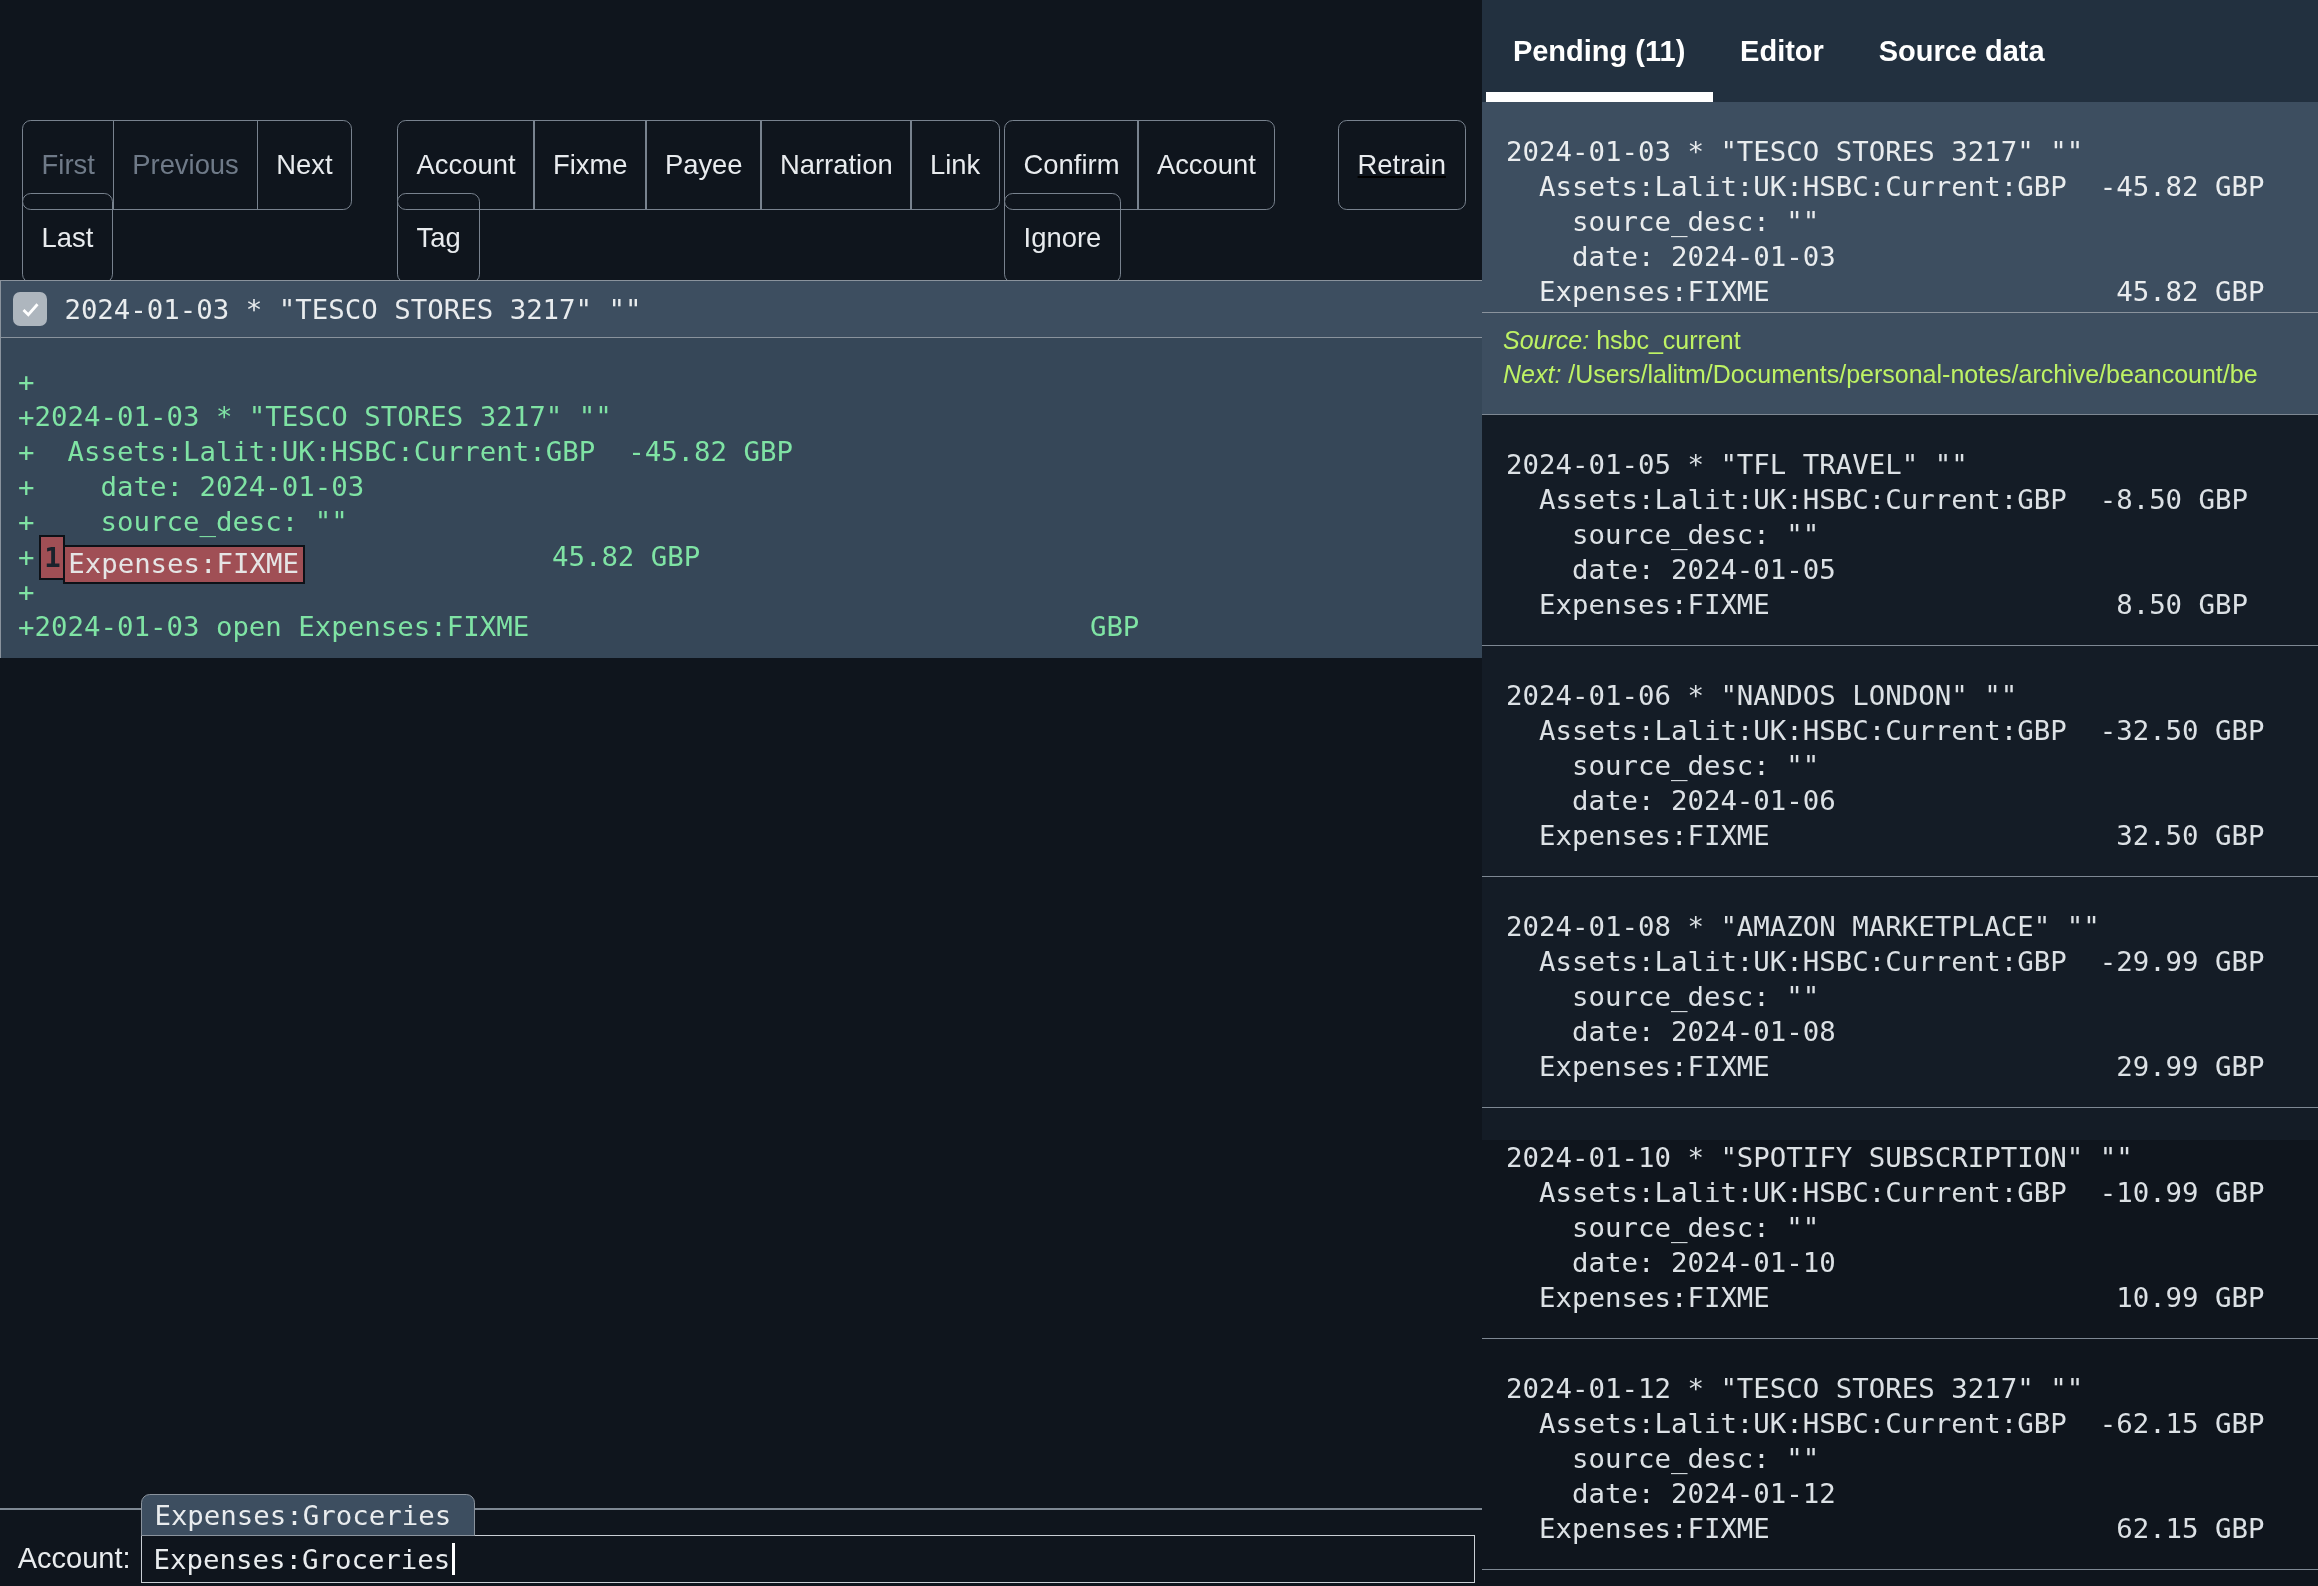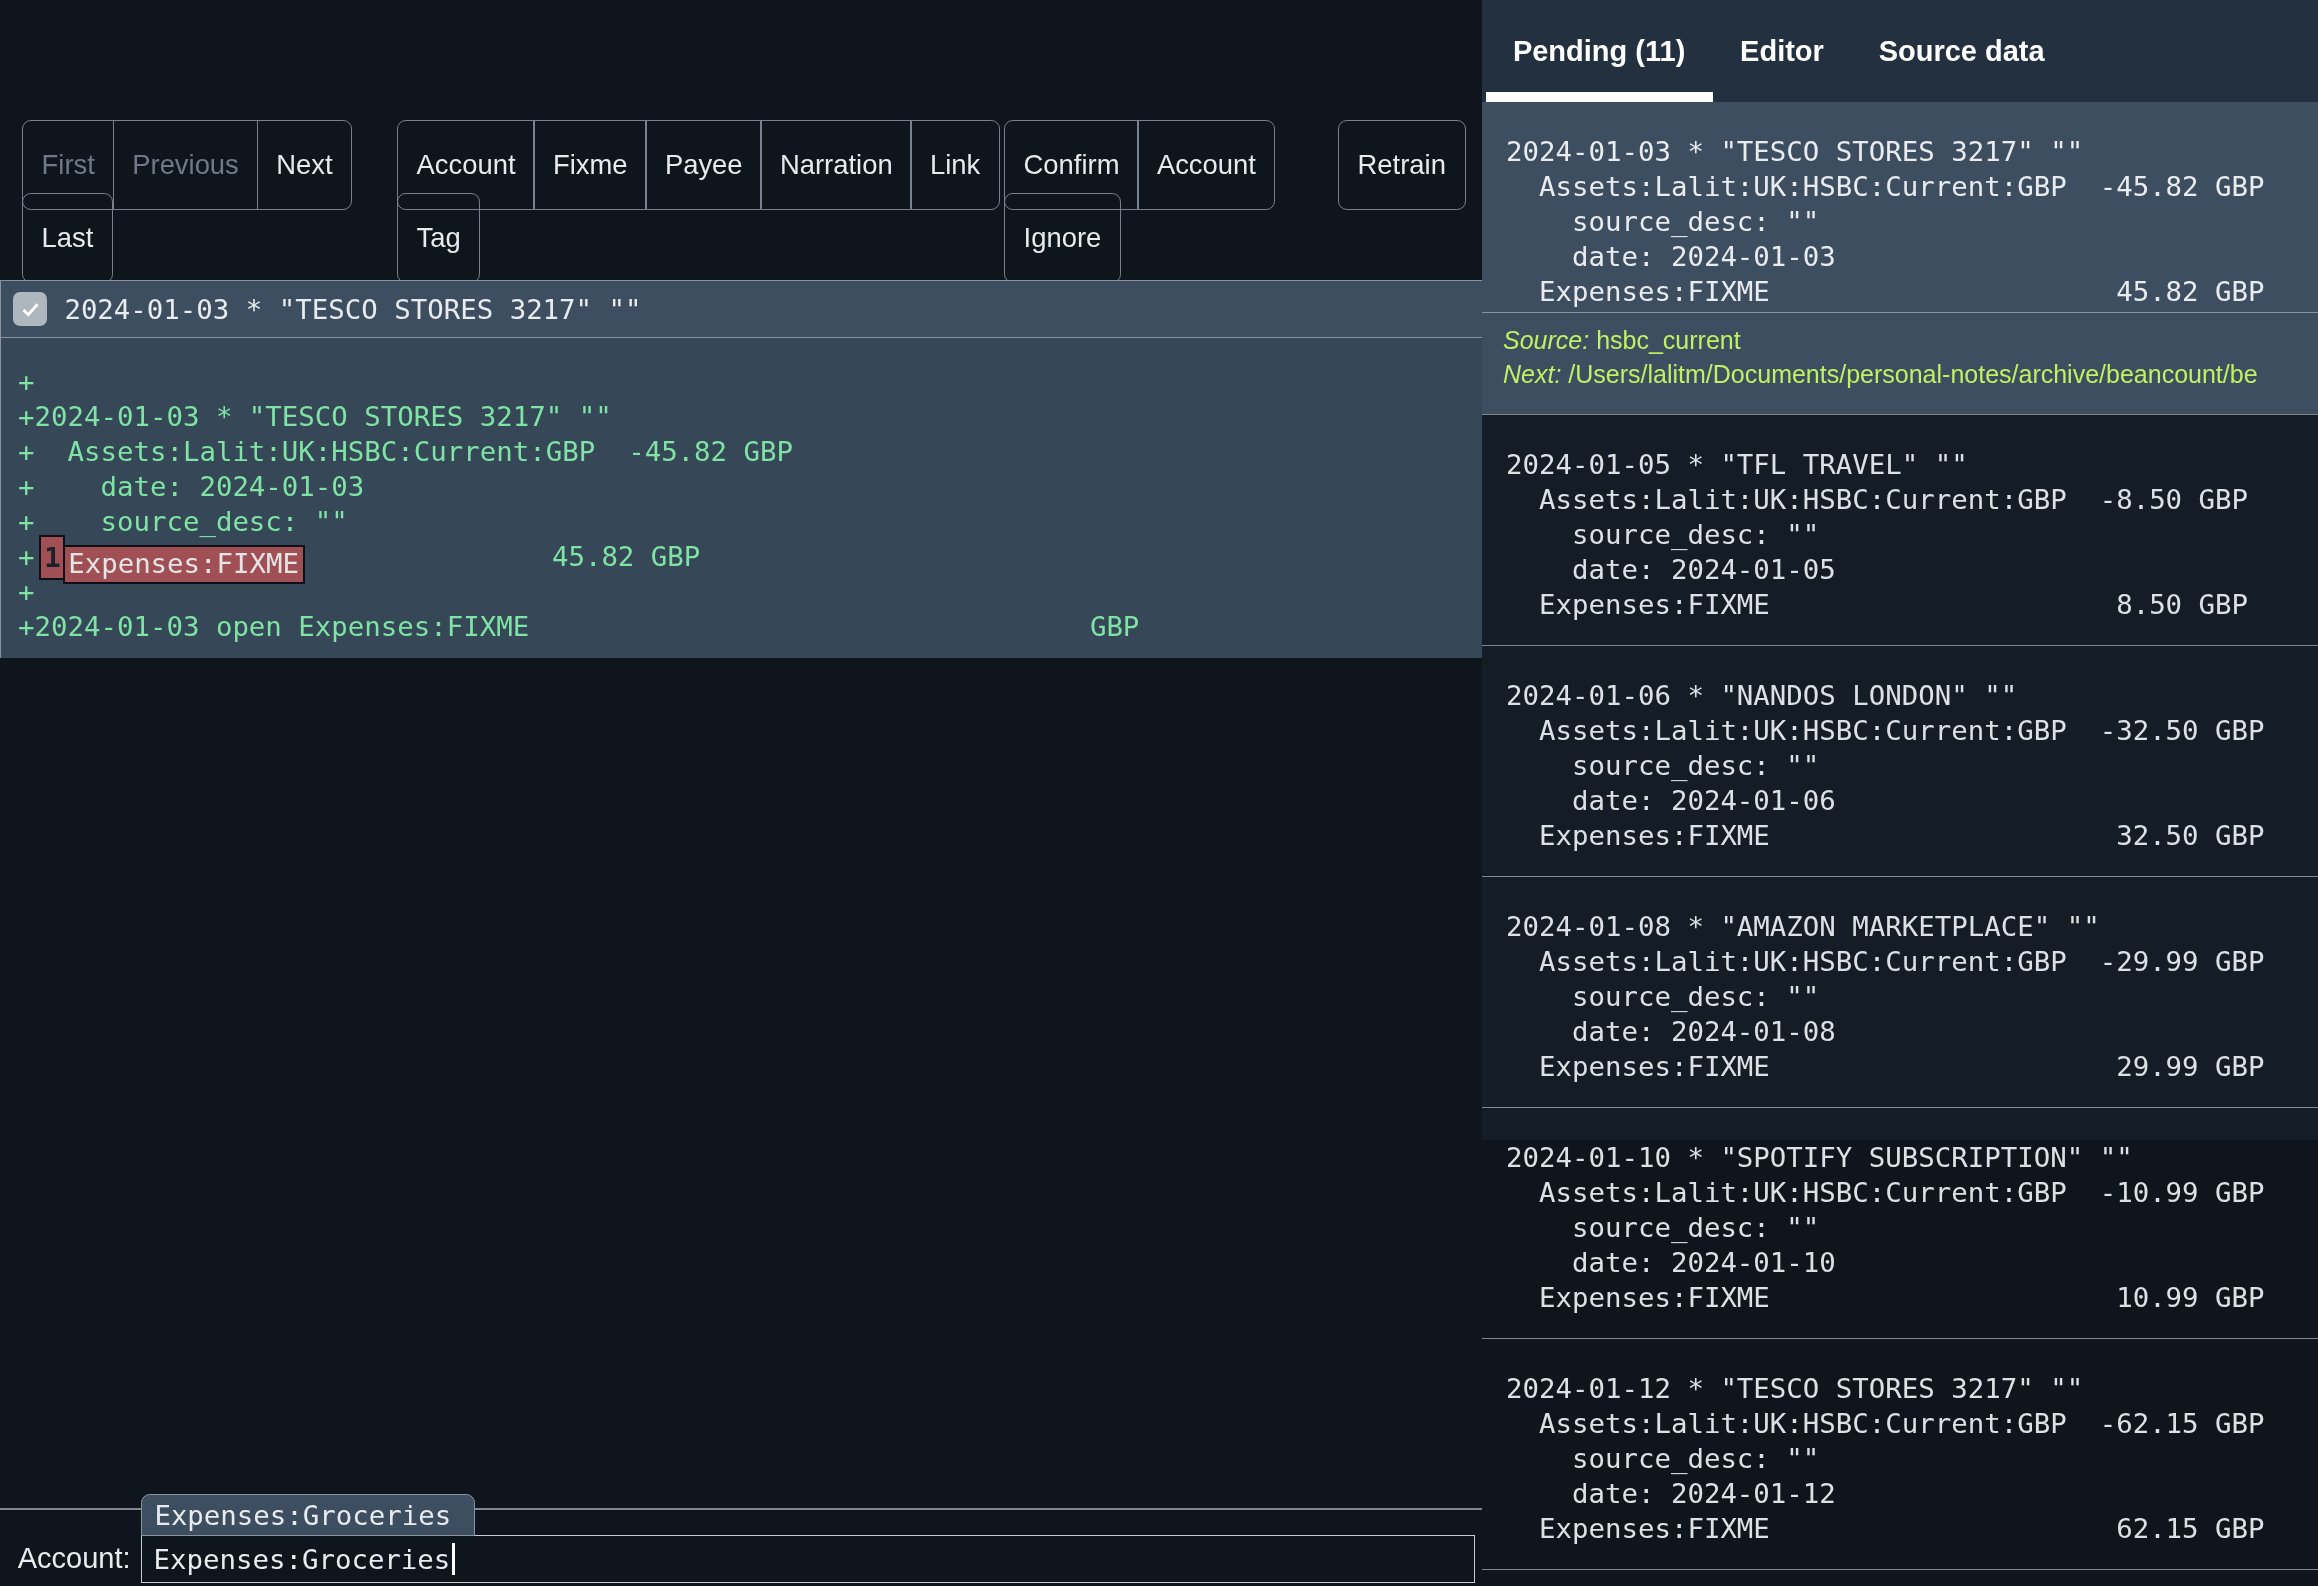--- a/index.html
+++ b/index.html
@@ -18,21 +18,21 @@
   .toolbar { position:absolute; top:102px; left:0; width:100%; height:179px; }
   .btn-group { position:absolute; display:flex; }
   button.tbtn { height:90px; padding:0 18.6px; border:1.8px solid #78828E; border-radius:0; background:transparent;
                 color:#E8EBEE; font-size:27.4px; font-family:"Liberation Sans", sans-serif; margin-right:-1.8px; }
   .btn-group button.tbtn:first-child { border-top-left-radius:8.8px; border-bottom-left-radius:8.8px; }
   .btn-group button.tbtn:last-child { border-top-right-radius:8.8px; border-bottom-right-radius:8.8px; margin-right:0; }
   button.tbtn.disabled { color:#6F7A88; }
   #group-nav1 { left:22px; top:17.7px; }
   #group-transform1 { left:397px; top:17.7px; }
   #group-actions1 { left:1004px; top:17.7px; }
-  #group-retrain { left:1338px; top:17.7px; }
+  #group-retrain { left:1338px; top:17.7px;text-decoration:underline; }
   #group-nav2 { left:22px; top:91px;justify-content:flex-end; }
   #group-transform2 { left:397px; top:91px; }
   #group-actions2 { left:1004px; top:91px; }
 
   .cand { position:absolute; top:280px; left:0; width:1482px; }
   .cand-header { height:58px; background:#3D4E60; border-top:1.8px solid #8A939D; border-bottom:1.8px solid #8A939D;
                  border-left:1.8px solid #8A939D; display:flex; align-items:center; }
   .checkbox { width:34px; height:34px; margin-left:12.4px; background:#AEB6BE; border-radius:7px; display:flex; align-items:center; justify-content:center; }
   .cand-title { margin-left:17px; font-size:27.4px; color:#E9ECEE; white-space:pre; }
   .diff { height:320px; background:#364758; border-left:1.8px solid #8A939D; padding:26px 0 0 17px; margin:0;

